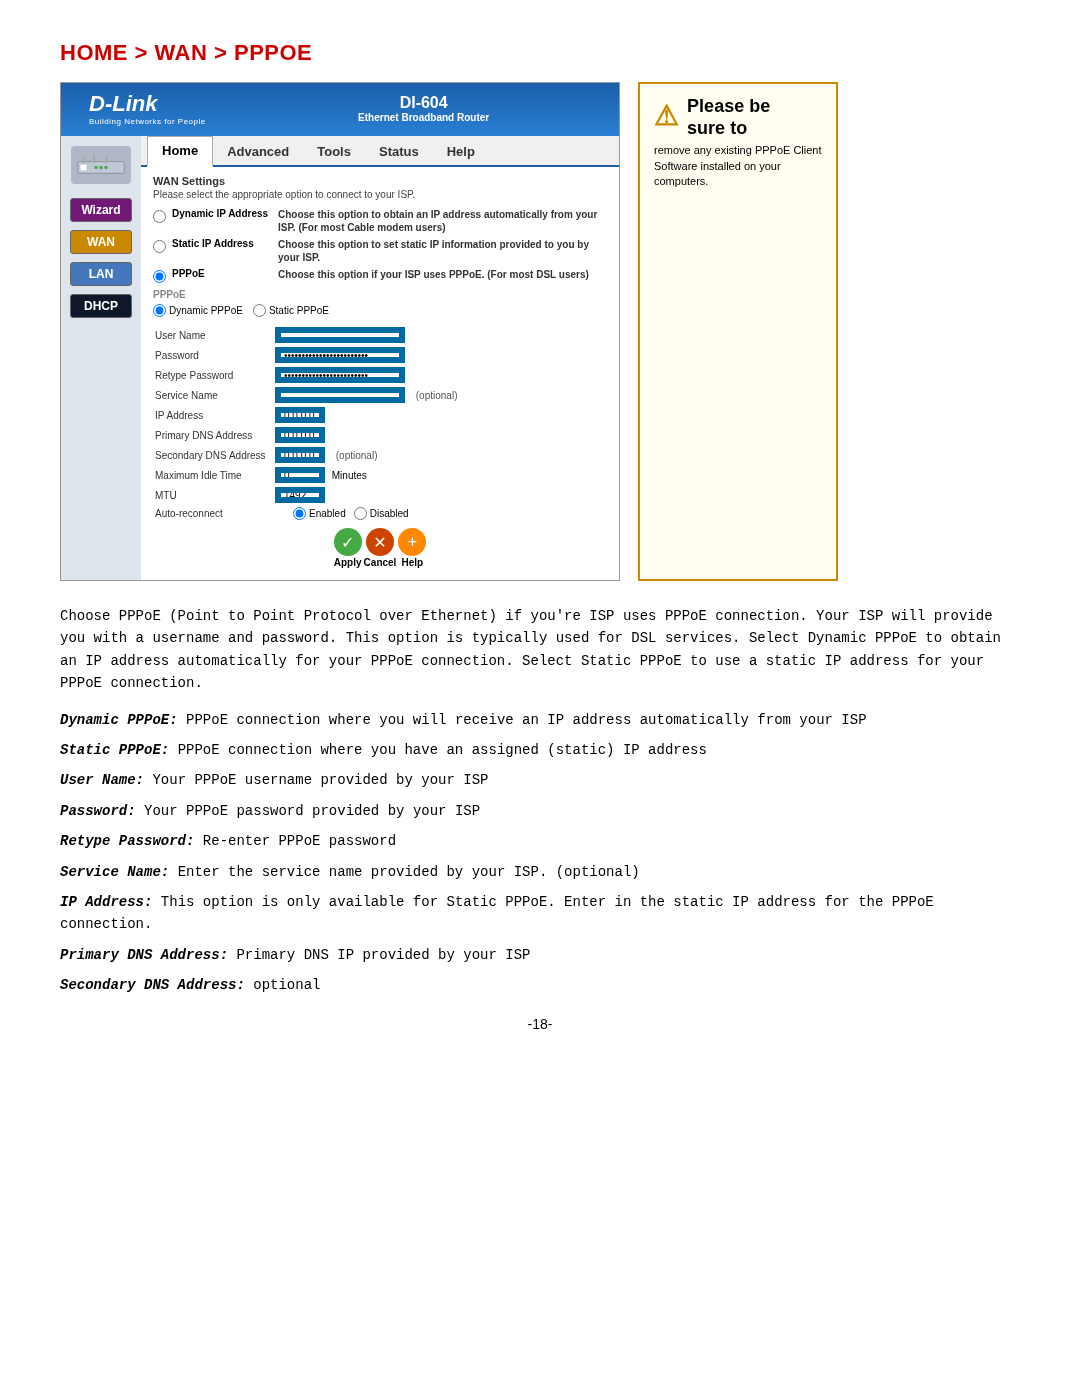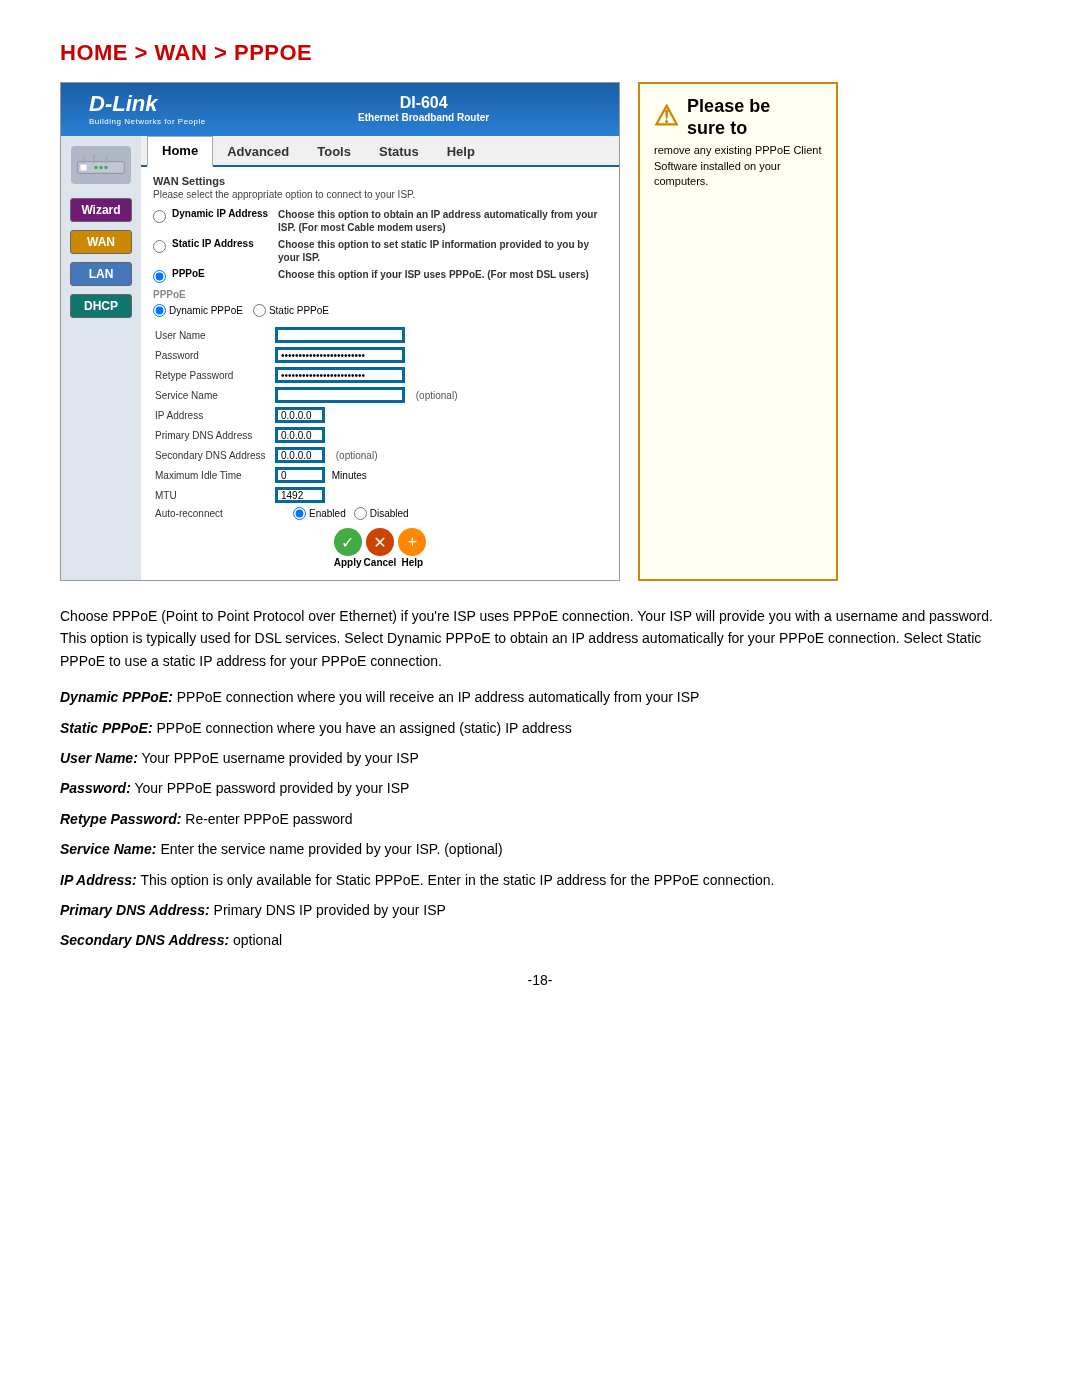--- a/index.html
+++ b/index.html
@@ -109,21 +109,21 @@
       font-size: 12px;
       font-weight: bold;
       border: 1px solid #666;
       border-radius: 3px;
       cursor: pointer;
       color: #fff;
     }
     .sidebar-btn.wizard { background: #701a75; }
     .sidebar-btn.wan { background: #cc8800; }
     .sidebar-btn.lan { background: #4477bb; }
-    .sidebar-btn.dhcp { background: #0f766e; }
+    .sidebar-btn.dhcp { background: #0f172a; }
 
     
     .router-content {
       flex: 1;
       padding: 0;
     }
 
     
     .router-nav {
       background: #f0f0f0;
@@ -216,21 +216,21 @@
       padding: 2px 2px;
       vertical-align: middle;
       font-size: 10px;
     }
     .form-table tr td:first-child {
       width: 120px;
       color: #333;
       white-space: nowrap;
     }
     .form-input {
-      border: 3px solid #0369a1;
+      border: 6px solid #0369a1;
       padding: 1px 3px;
       font-size: 10px;
       width: 130px;
       height: 16px;
     }
     .form-input.small { width: 50px; }
 
     .optional-text {
       font-size: 10px;
       color: #555;
@@ -316,20 +316,21 @@
       line-height: 1.4;
       margin-top: 4px;
     }
 
     
     .description-section {
       margin-top: 10px;
       font-size: 14px;
       line-height: 1.6;
       color: #000;
+      font-family: Liberation Mono, monospace;
     }
     .description-section p {
       margin-bottom: 14px;
     }
     .description-section .term-line {
       margin-bottom: 8px;
     }
     .description-section em {
       font-style: italic;
       font-weight: bold;

